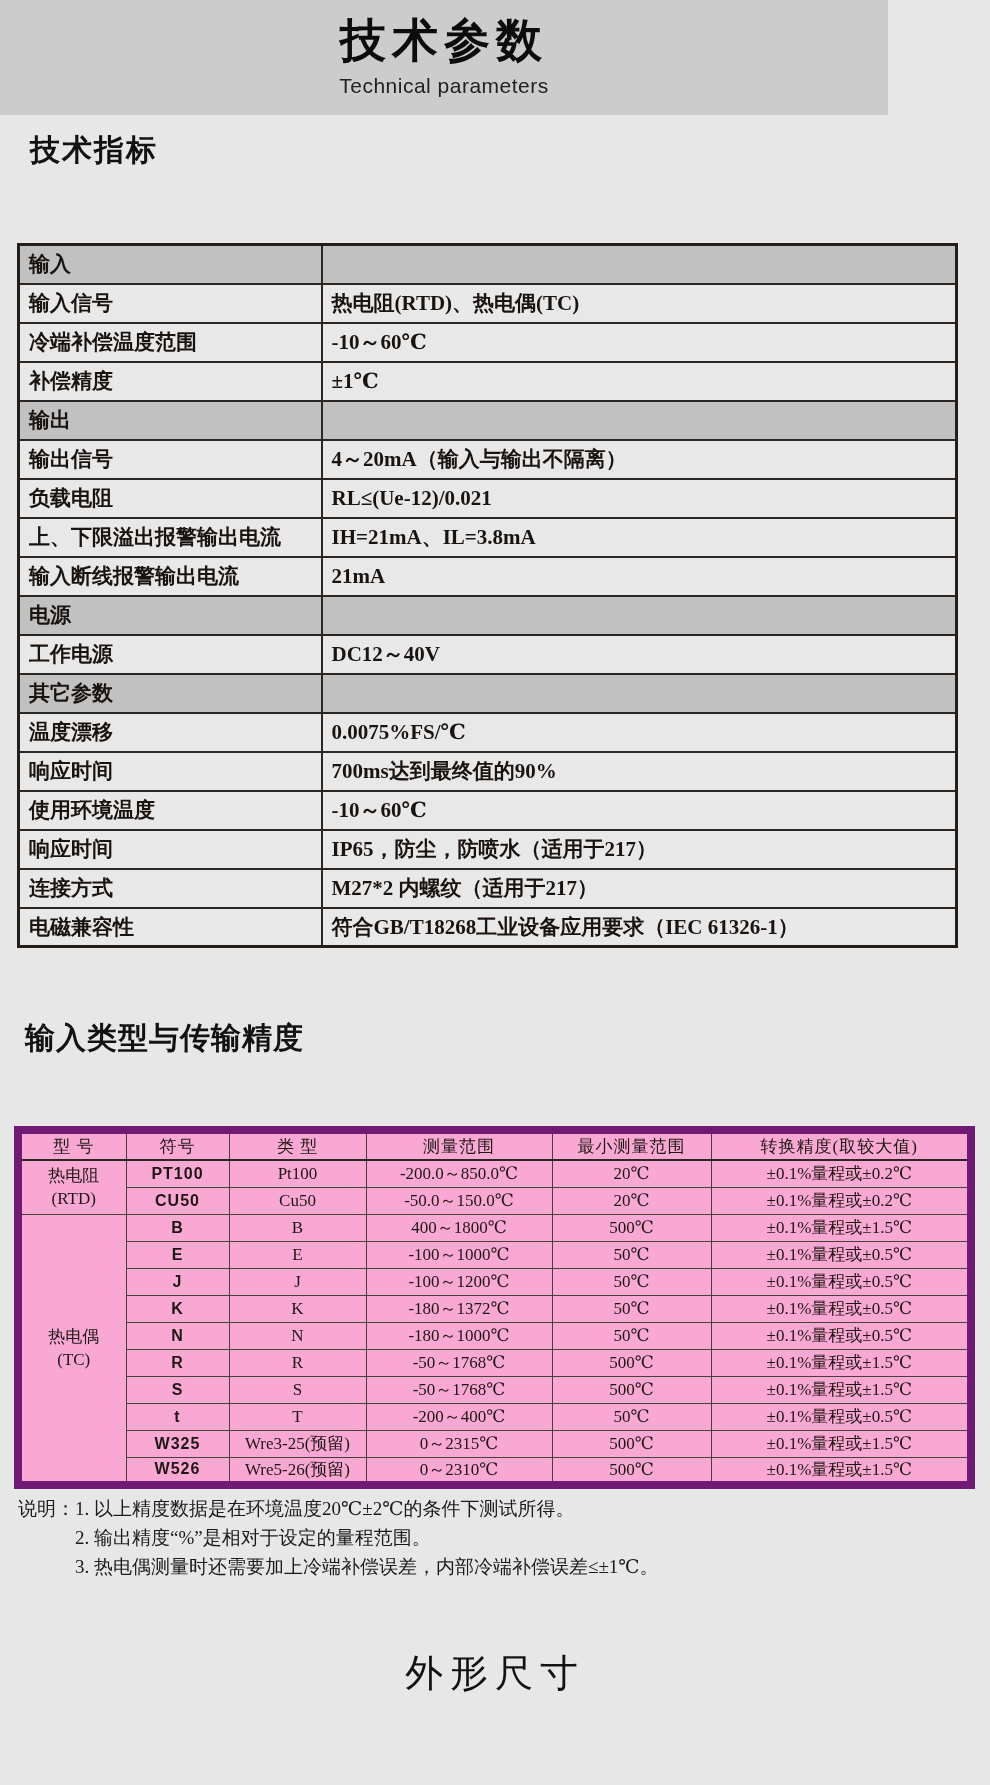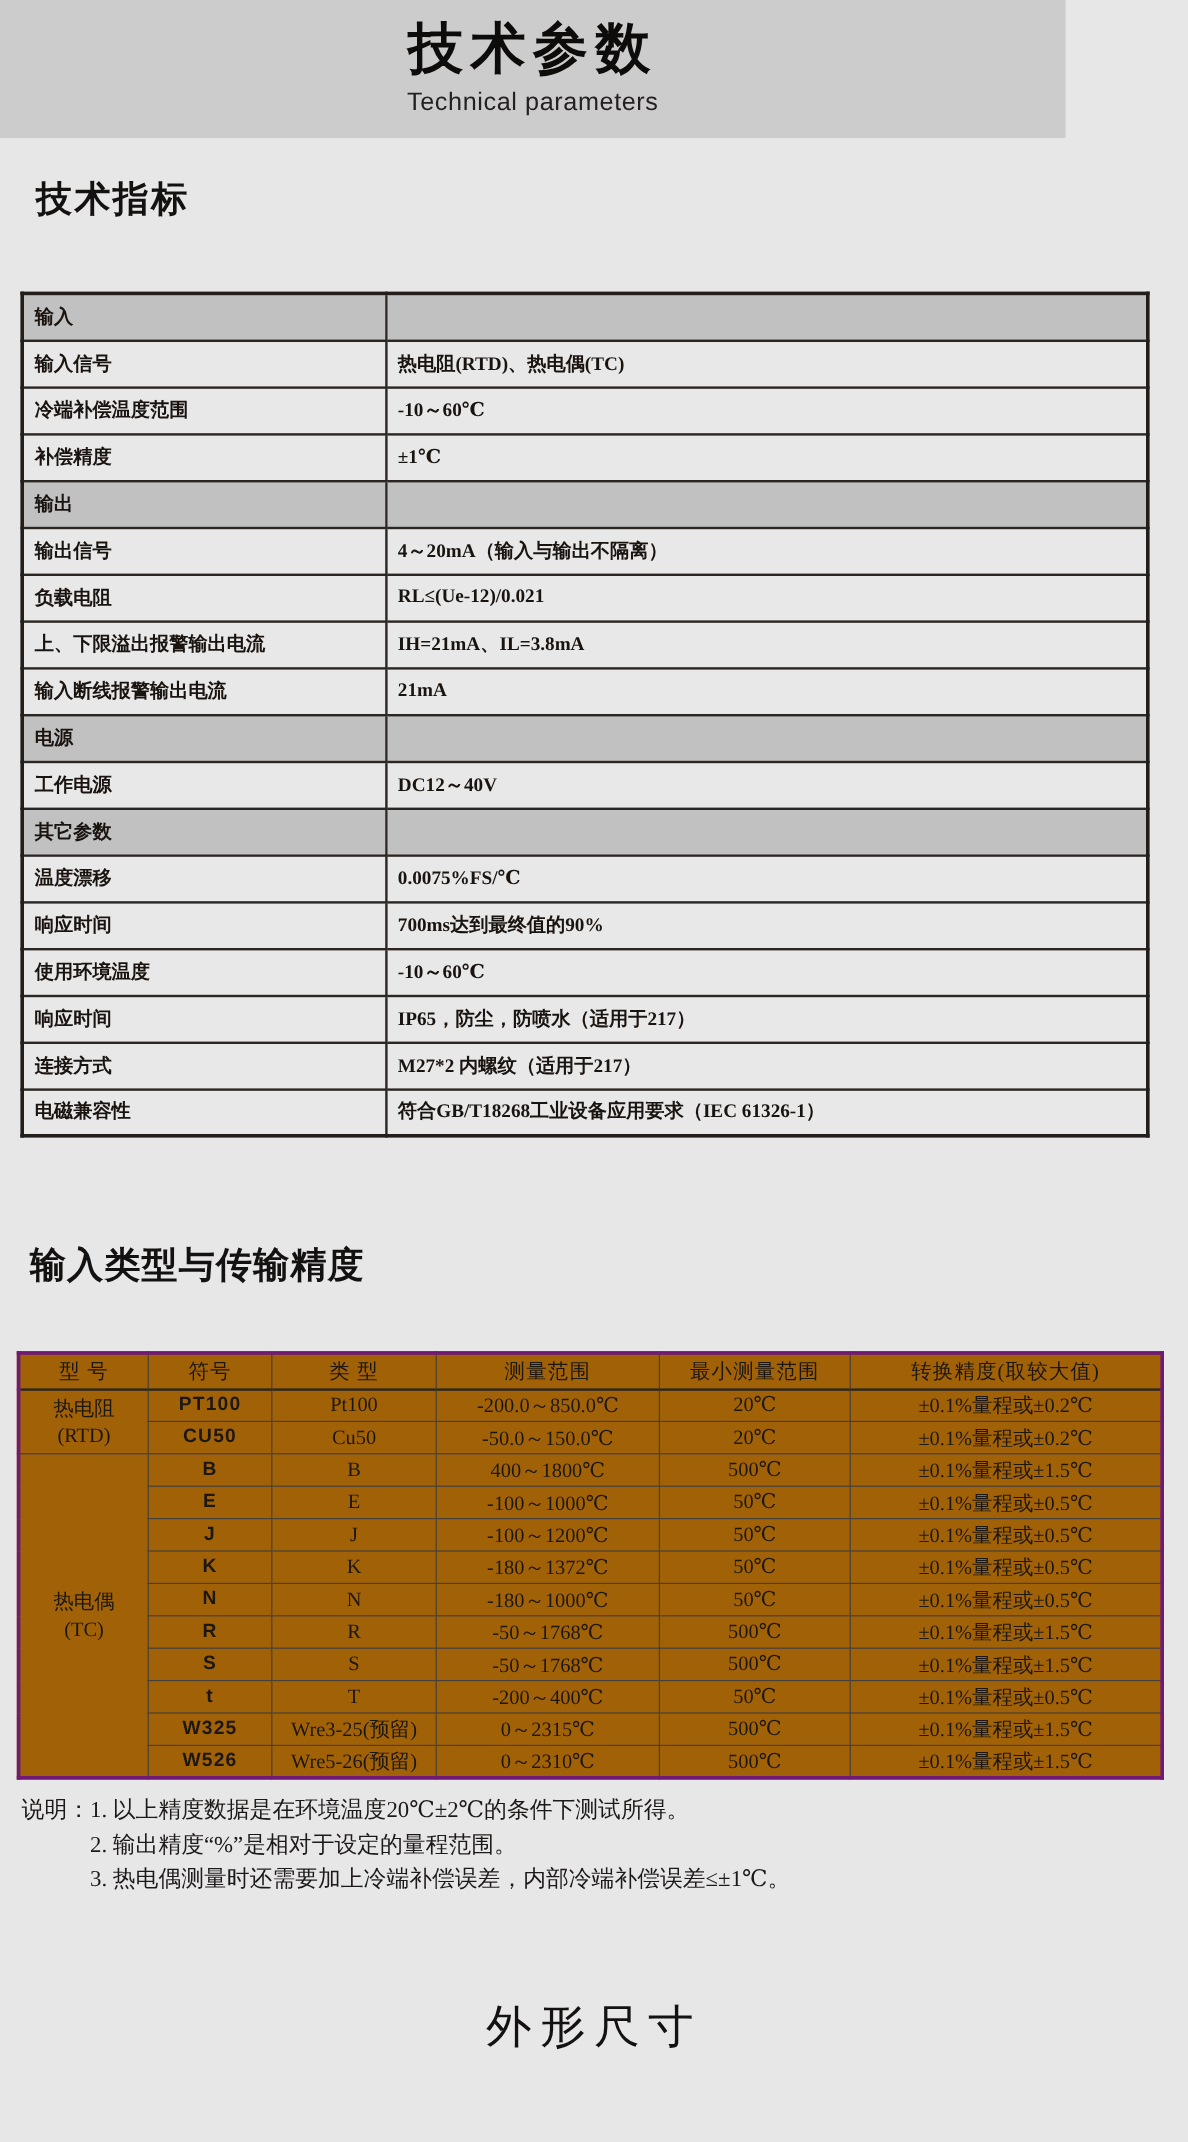--- a/index.html
+++ b/index.html
@@ -33,21 +33,20 @@
     color: #232120;
   }
 
   
   .sec-title {
     position: absolute;
     font-family: "Liberation Sans", "DejaVu Sans", sans-serif;
     font-weight: 600;
     color: #141211;
     white-space: nowrap;
-    margin-top: 16px;
   }
   #sec1-title { left: 30px; top: 130px; font-size: 30px; letter-spacing: 2px; }
   #sec2-title { left: 25px; top: 1018px; font-size: 30px; letter-spacing: 1px; }
   #sec3-title {
     left: 0; top: 1648px; width: 990px;
     text-align: center;
     font-size: 38px; font-weight: 500; letter-spacing: 7px;
   }
 
   
@@ -56,36 +55,36 @@
     width: 938px;
     border-collapse: collapse; table-layout: fixed;
     background: #e9e8e8;
     border: 3px solid #241e1a;
   }
   #spec-table td {
     border: 2px solid #2c2622;
     height: 35px;
     font-family: "Liberation Serif", "DejaVu Serif", serif;
     font-weight: 700;
-    font-size: 16px;
+    font-size: 21px;
     color: #1a1410;
     padding: 0 2px 0 9px;
     white-space: nowrap; overflow: hidden;
     vertical-align: middle;
   }
   #spec-table tr { height: 39px; }
   #spec-table tr.sec td { background: #c2c1c1; }
 
   
   #acc-table {
     position: absolute; left: 14px; top: 1126px;
     width: 953px;
     border-collapse: collapse; table-layout: fixed;
-    background: #a16207;
-    border: 3px solid #701a75;
+    background: #f9a8d4;
+    border: 8px solid #701a75;
   }
   #acc-table th, #acc-table td {
     border: 1px solid #46403b;
     font-family: "Liberation Serif", "DejaVu Serif", serif;
     font-weight: 400;
     font-size: 17px;
     color: #1d1713;
     text-align: center; vertical-align: middle;
     padding: 0;
     white-space: nowrap; overflow: hidden;

